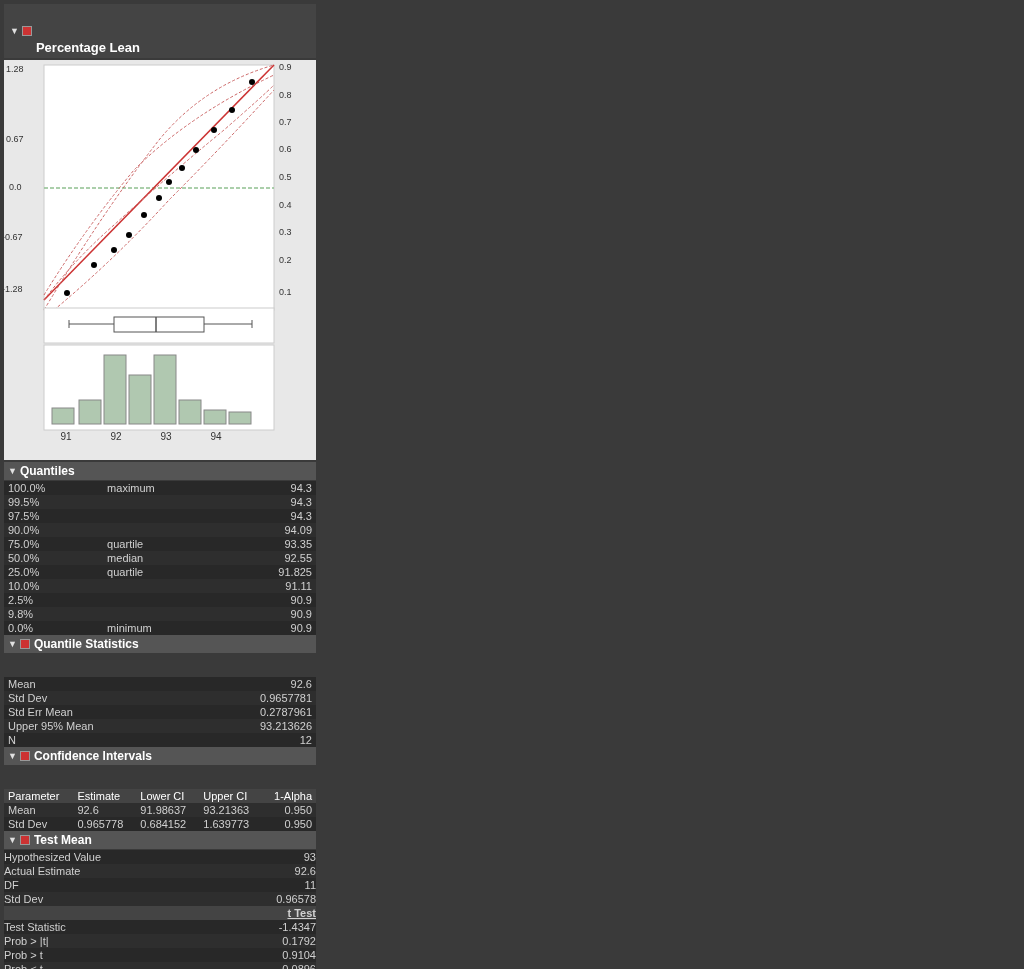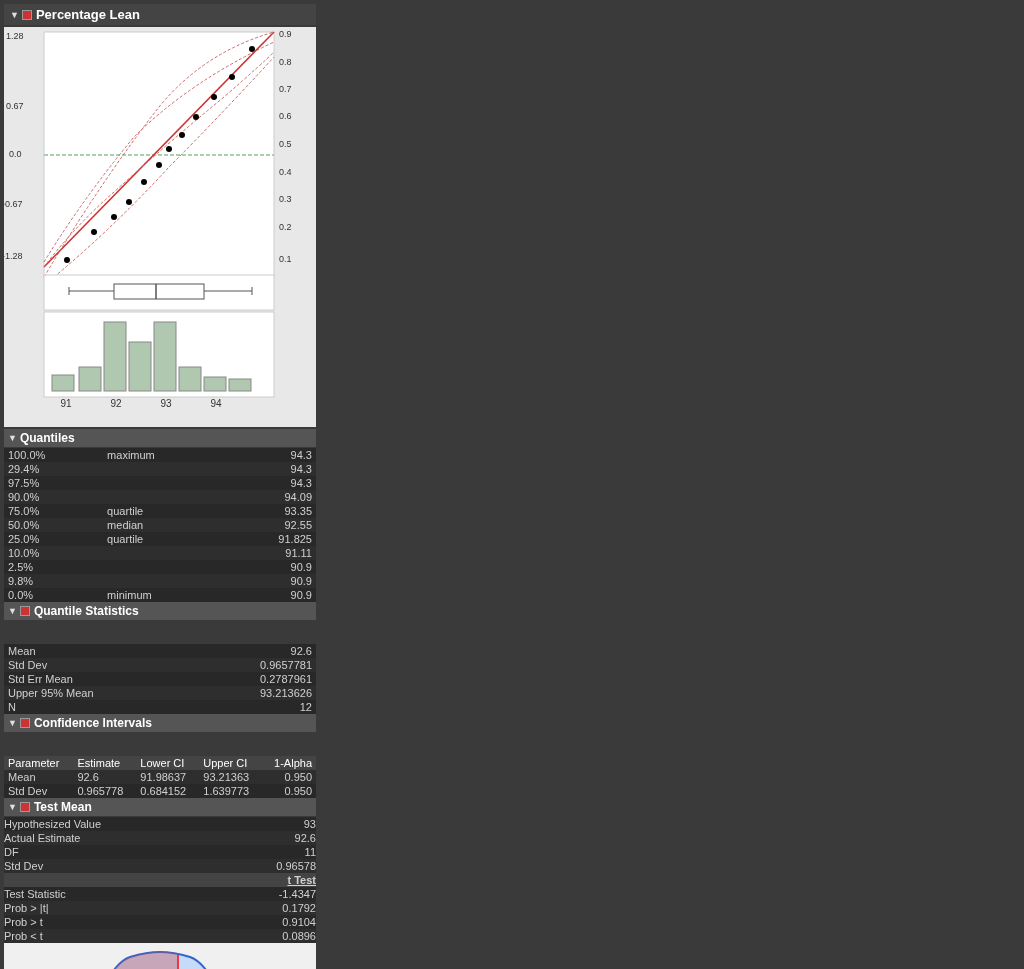--- a/index.html
+++ b/index.html
@@ -53,20 +53,21 @@
       width: 10px; height: 10px;
       background: #cc3333;
       margin-right: 4px;
       display: inline-block;
       border: 1px solid #999;
     }
     .title-text {
       font-weight: bold;
       font-size: 13px;
       color: #ffffff;
+      margin-top: 33px;
     }
     
     .chart-container {
       background: #f0f0f0;
       margin: 2px 0;
       position: relative;
     }
     
     .data-table {
       width: 100%;
@@ -227,21 +228,21 @@
       <span class="section-title">Quantiles</span>
     </div>
     <table class="data-table">
       <tbody id="quantiles-body">
       <tr>
             <td>100.0%</td>
                     <td>maximum</td>
                     <td>94.3</td>
           </tr>
           <tr>
-            <td>29.4%</td>
+            <td>99.5%</td>
                     <td></td>
                     <td>94.3</td>
           </tr>
           <tr>
             <td>97.5%</td>
                     <td></td>
                     <td>94.3</td>
           </tr>
           <tr>
             <td>90.0%</td>

